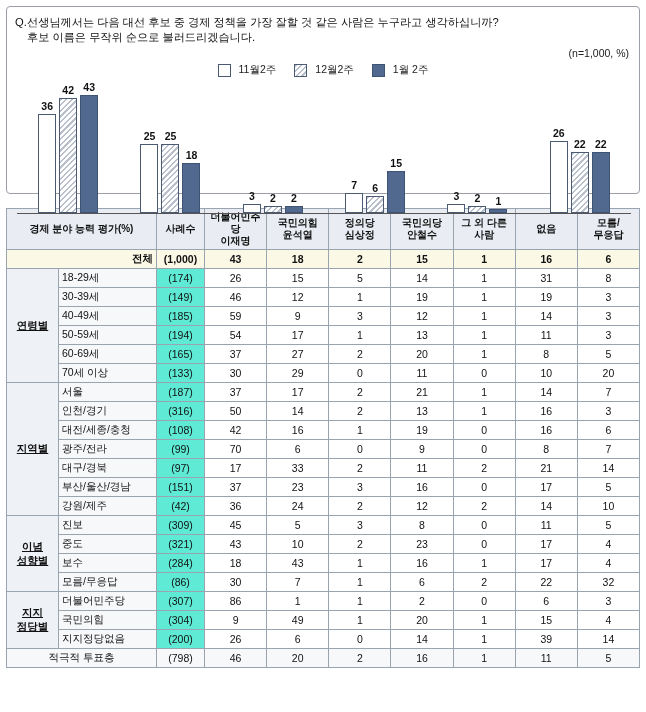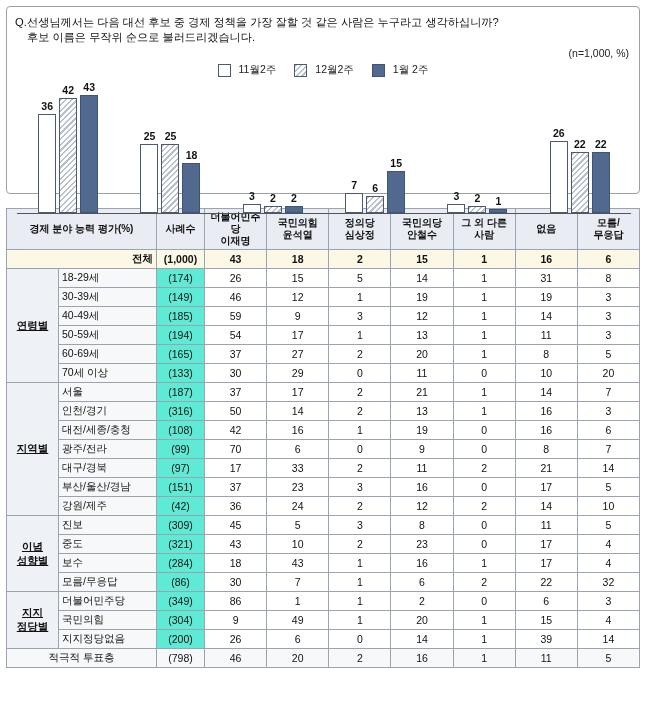--- a/index.html
+++ b/index.html
@@ -530,21 +530,21 @@
           <td class="v">1</td>
           <td class="v">6</td>
           <td class="v">2</td>
           <td class="v">22</td>
           <td class="v">32</td>
         </tr>
 
         <tr>
           <td class="grp" rowspan="3">지지<br>정당별</td>
           <td class="lab">더불어민주당</td>
-          <td class="n">(349)</td>
+          <td class="n">(307)</td>
           <td class="v">86</td>
           <td class="v">1</td>
           <td class="v">1</td>
           <td class="v">2</td>
           <td class="v">0</td>
           <td class="v">6</td>
           <td class="v">3</td>
         </tr>
         <tr>
           <td class="lab">국민의힘</td>

